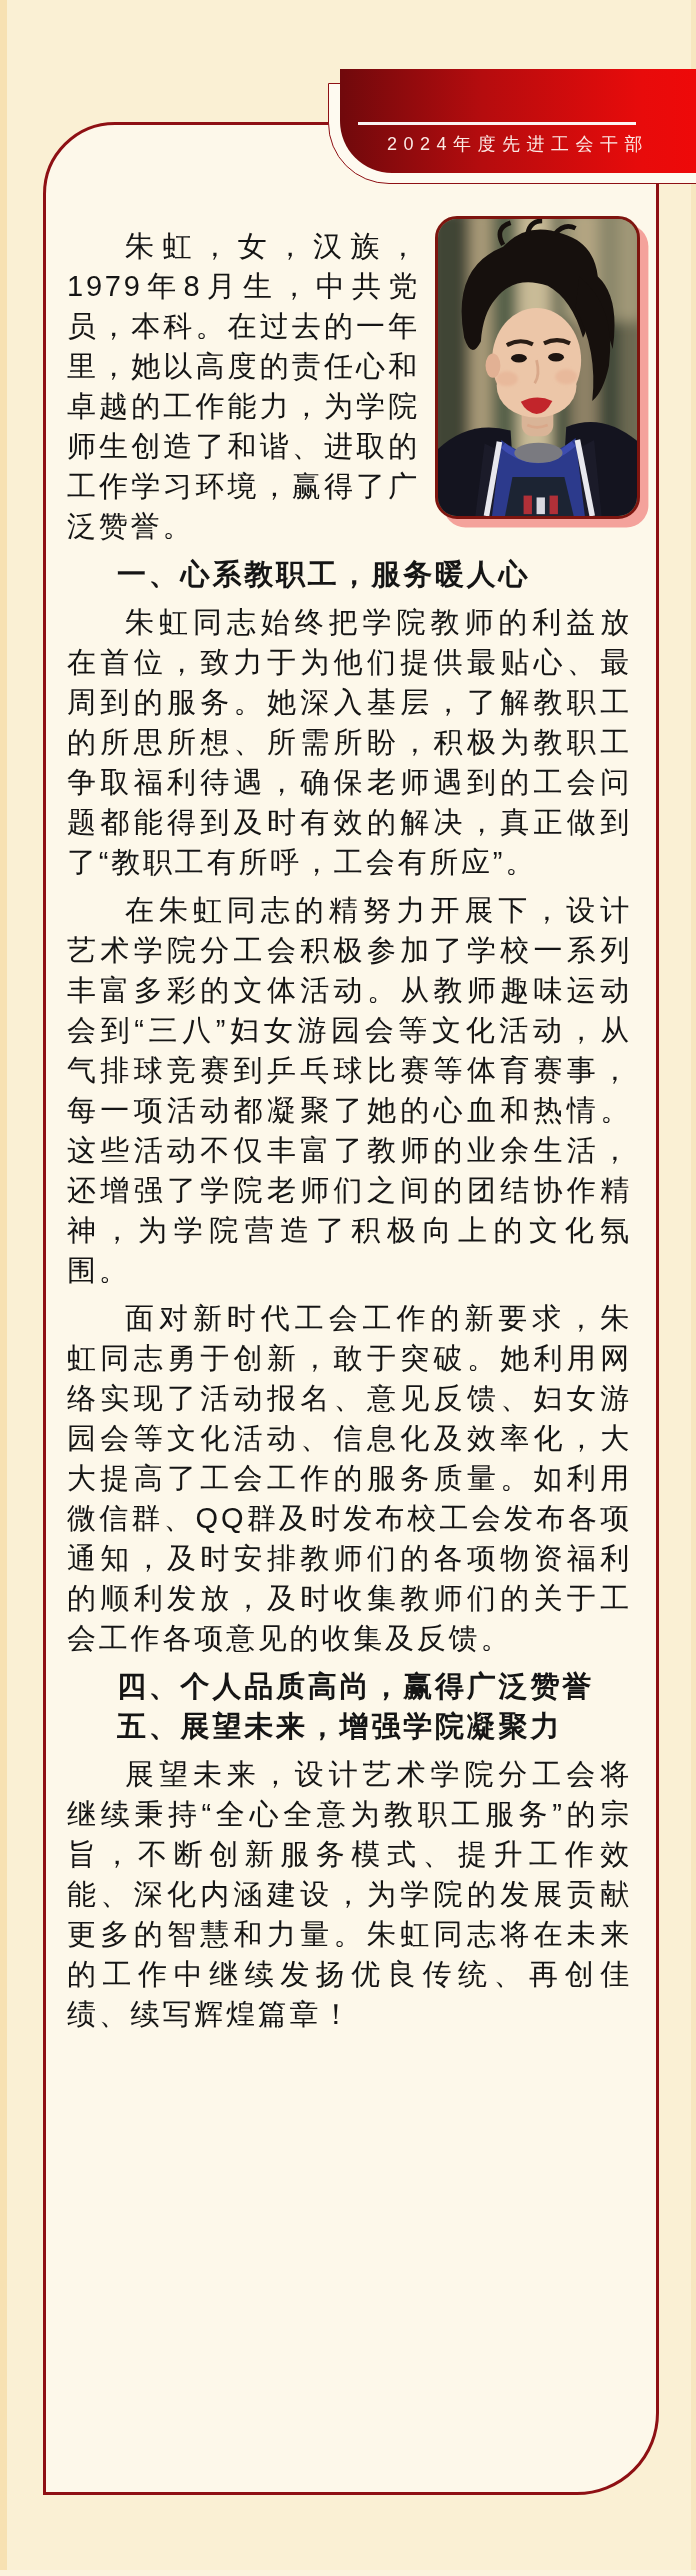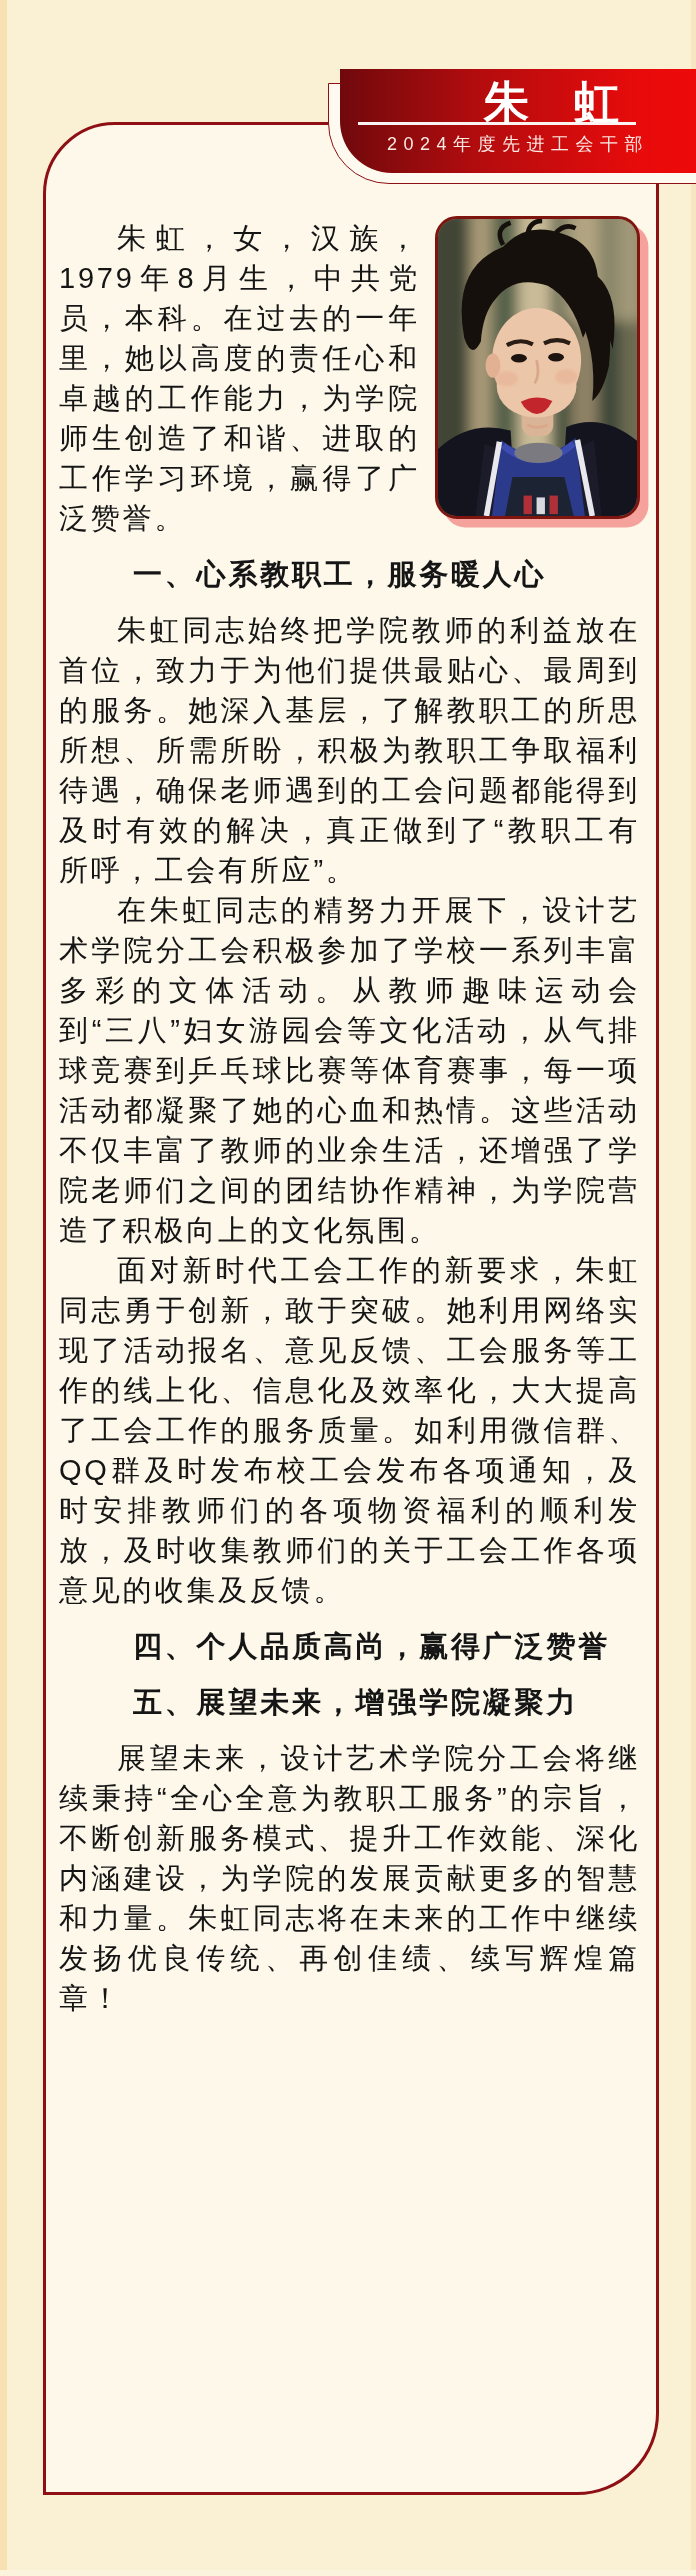--- a/index.html
+++ b/index.html
@@ -21,42 +21,41 @@
         background:linear-gradient(to right,#70090c,#b50c0e 40%,#e80b0b 85%,#ee0909);
         border-radius:0 0 0 52px;z-index:3;}
   .band-name{position:relative;padding:9.3px 0 0 67px;text-align:center;color:#ffffff;
              font-size:45px;font-weight:bold;line-height:50px;white-space:pre;}
   .band-divider{position:absolute;left:17.6px;top:53px;width:278px;height:2.8px;background:rgba(255,255,255,.95);}
   .band-subtitle{position:absolute;left:0;top:61px;width:100%;text-align:center;color:#fbe9e4;
                  font-size:18px;letter-spacing:6.5px;line-height:28px;}
 
   .content{position:absolute;left:59px;top:218px;width:581px;z-index:2;color:#151515;
            font-size:29px;line-height:40px;letter-spacing:2.8px;text-align:justify;}
-  .content p{margin:0;text-indent:2em;}
-  .content h2{margin:16px;font-size:29px;line-height:40px;letter-spacing:2.8px;font-weight:bold;text-indent:2em;}
+  .content p{margin:8px;text-indent:2em;}
+  .content h2{margin:0;font-size:29px;line-height:40px;letter-spacing:2.8px;font-weight:bold;text-indent:2em;}
 
   .photo-frame{float:right;width:199px;height:297px;margin:-1.9px 0 13px 15px;
                border:3.7px solid #7e150f;border-radius:22px;overflow:hidden;
                box-shadow:8.4px 8.4px 0 #f4a29b;background:#8a8268;}
   .photo-frame svg{display:block;}
 </style>
 </head>
 <body>
 
 <div id="canvas">
   <div class="edge edge-left"></div>
   <div class="edge edge-right"></div>
   <div class="edge edge-bottom"></div>
 
   <div class="card"></div>
 
   <div class="ghost"></div>
 
   <div class="band">
-    <div class="band-name">朱　虹</div>
     <div class="band-divider"></div>
     <div class="band-subtitle">2024年度先进工会干部</div>
   </div>
 
   <div class="content">
     <div class="photo-frame">
       <svg width="199" height="297" viewBox="0 0 214 320">
         <defs>
           <filter id="bgblur" x="-20%" y="-20%" width="140%" height="140%">
               <feGaussianBlur stdDeviation="7"></feGaussianBlur>
@@ -122,21 +121,21 @@
       </svg>
     </div>
 
     <p>朱虹，女，汉族，1979年8月生，中共党员，本科。在过去的一年里，她以高度的责任心和卓越的工作能力，为学院师生创造了和谐、进取的工作学习环境，赢得了广泛赞誉。</p>
 
     <h2>一、心系教职工，服务暖人心</h2>
     <p>朱虹同志始终把学院教师的利益放在首位，致力于为他们提供最贴心、最周到的服务。她深入基层，了解教职工的所思所想、所需所盼，积极为教职工争取福利待遇，确保老师遇到的工会问题都能得到及时有效的解决，真正做到了“教职工有所呼，工会有所应”。</p>
 
     <p>在朱虹同志的精努力开展下，设计艺术学院分工会积极参加了学校一系列丰富多彩的文体活动。从教师趣味运动会到“三八”妇女游园会等文化活动，从气排球竞赛到乒乓球比赛等体育赛事，每一项活动都凝聚了她的心血和热情。这些活动不仅丰富了教师的业余生活，还增强了学院老师们之间的团结协作精神，为学院营造了积极向上的文化氛围。</p>
 
-    <p>面对新时代工会工作的新要求，朱虹同志勇于创新，敢于突破。她利用网络实现了活动报名、意见反馈、工会服务等工作的线上化、信息化及效率化，大大提高了工会工作的服务质量。如利用微信群、QQ群及时发布校工会发布各项通知，及时安排教师们的各项物资福利的顺利发放，及时收集教师们的关于工会工作各项意见的收集及反馈。</p>
+    <p>面对新时代工会工作的新要求，朱虹同志勇于创新，敢于突破。她利用网络实现了活动报名、意见反馈、妇女游园会等文化活动、信息化及效率化，大大提高了工会工作的服务质量。如利用微信群、QQ群及时发布校工会发布各项通知，及时安排教师们的各项物资福利的顺利发放，及时收集教师们的关于工会工作各项意见的收集及反馈。</p>
 
     <h2>四、个人品质高尚，赢得广泛赞誉</h2>
 
     <h2>五、展望未来，增强学院凝聚力</h2>
     <p>展望未来，设计艺术学院分工会将继续秉持“全心全意为教职工服务”的宗旨，不断创新服务模式、提升工作效能、深化内涵建设，为学院的发展贡献更多的智慧和力量。朱虹同志将在未来的工作中继续发扬优良传统、再创佳绩、续写辉煌篇章！</p>
   </div>
 </div>
 
 
 </body></html>

